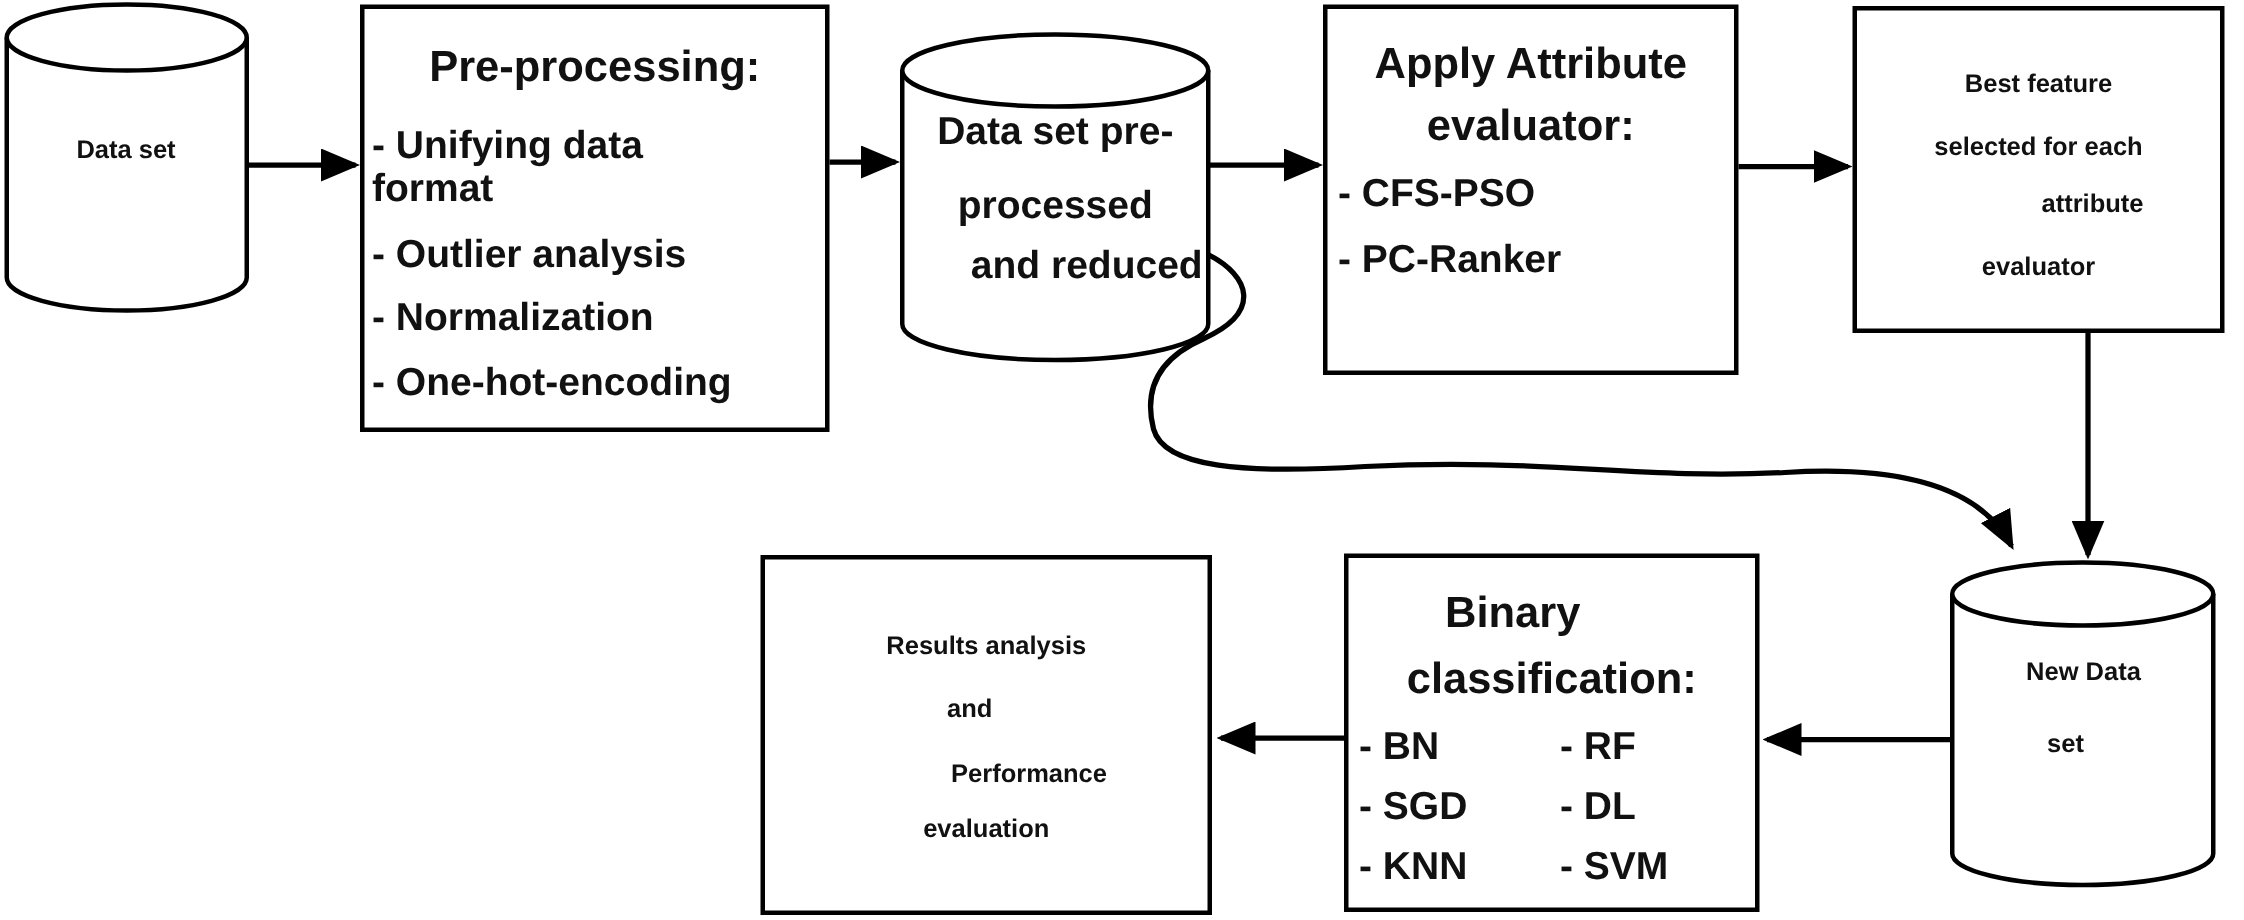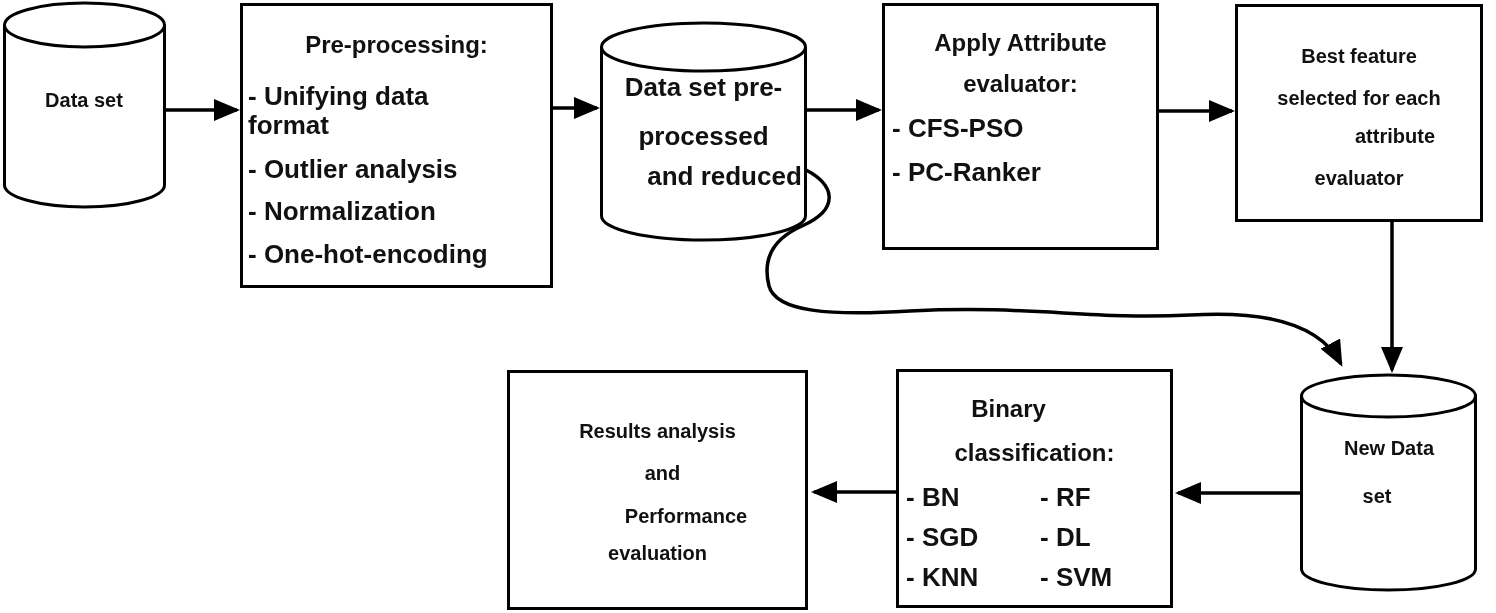--- a/index.html
+++ b/index.html
@@ -30,23 +30,23 @@
     box-sizing: border-box;
   }
   .label {
     position: absolute;
     font-weight: bold;
     color: #111111;
     white-space: nowrap;
     line-height: 34px;
   }
   .center { text-align: center; }
-  .fs-title { font-size: 24px; line-height: 36px; }
+  .fs-title { font-size: 29px; line-height: 36px; }
   .fs-body  { font-size: 26px; line-height: 34px; }
-  .fs-node  { font-size: 20px; line-height: 36px; }
+  .fs-node  { font-size: 17px; line-height: 36px; }
 </style>
 </head>
 <body>
 
 <div class="stage">
 
   <svg class="layer" viewBox="0 0 1496 613">
     <defs>
       <marker id="arrow" markerUnits="userSpaceOnUse" markerWidth="26" markerHeight="22" refX="23" refY="11" orient="auto">
         <path d="M0,0 L26,11 L0,22 Z" fill="#000000"></path>
@@ -101,21 +101,21 @@
   <div class="label fs-title center" style="left:882px; top:66px; width:277px;">evaluator:</div>
   <div class="label fs-body" style="left:892px; top:111px;text-align:right;">- CFS-PSO</div>
   <div class="label fs-body" style="left:892px; top:155px;">- PC-Ranker</div>
 
   <div class="label fs-node center" style="left:1235px; top:38px; width:248px;">Best feature</div>
   <div class="label fs-node center" style="left:1235px; top:80px; width:248px;">selected for each</div>
   <div class="label fs-node center" style="left:1235px; top:118px; width:248px;padding-left:36px;">attribute</div>
   <div class="label fs-node center" style="left:1235px; top:160px; width:248px;">evaluator</div>
 
   <div class="label fs-node center" style="left:507px; top:413px; width:301px;">Results analysis</div>
-  <div class="label fs-node center" style="left:498px; top:455px; width:301px;padding-left:14px;">and</div>
+  <div class="label fs-node center" style="left:482px; top:455px; width:301px;padding-left:14px;">and</div>
   <div class="label fs-node center" style="left:507px; top:498px; width:358px;">Performance</div>
   <div class="label fs-node center" style="left:507px; top:535px; width:301px;">evaluation</div>
 
   <div class="label fs-title center" style="left:896px; top:391px; width:225px;text-align:center;">Binary</div>
   <div class="label fs-title center" style="left:896px; top:435px; width:277px;">classification:</div>
   <div class="label fs-body" style="left:906px; top:480px;">- BN</div>
   <div class="label fs-body" style="left:906px; top:520px;">- SGD</div>
   <div class="label fs-body" style="left:906px; top:560px;">- KNN</div>
   <div class="label fs-body" style="left:1040px; top:480px;">- RF</div>
   <div class="label fs-body" style="left:1040px; top:520px;">- DL</div>

